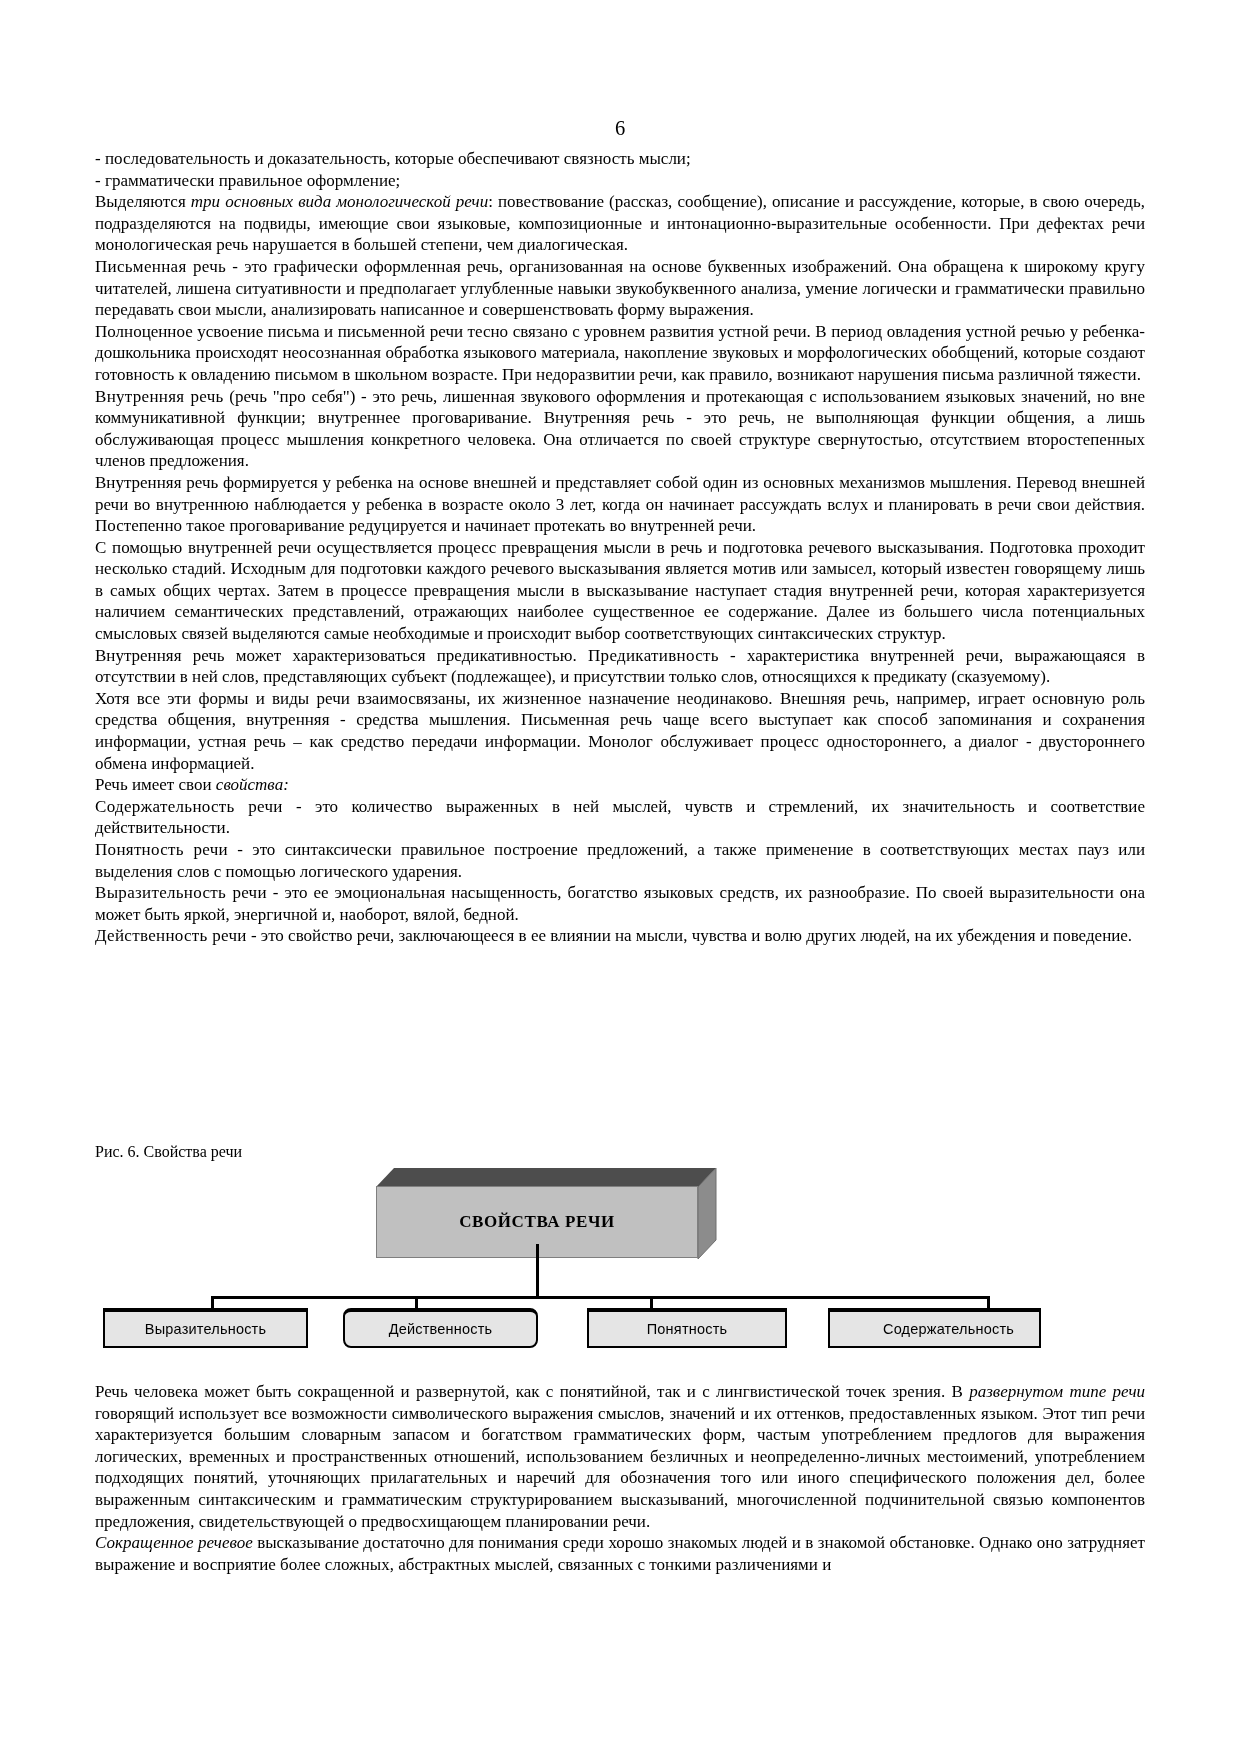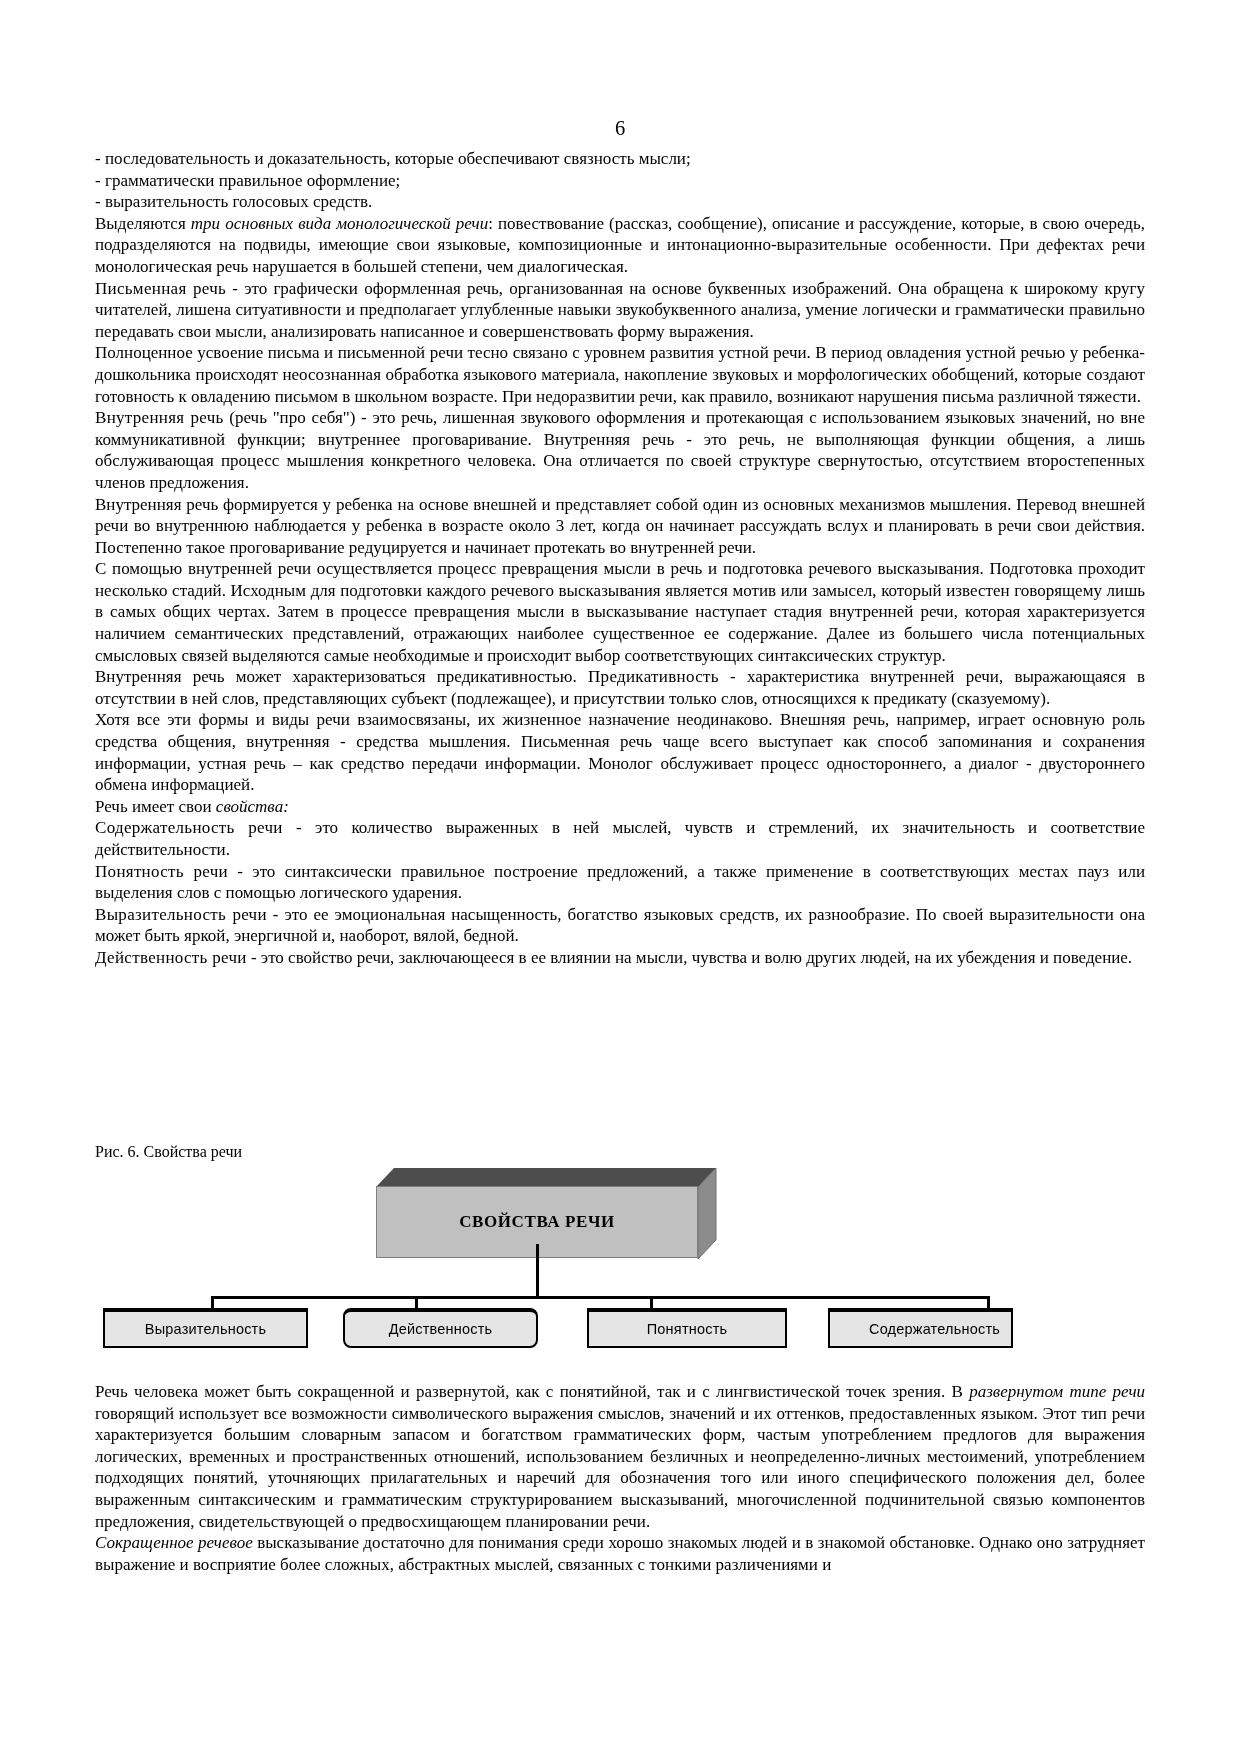--- a/index.html
+++ b/index.html
@@ -152,21 +152,20 @@
 </head>
 <body>
 
 <div class="page">
 
   <div class="page-number">6</div>
 
   <div class="content">
     <p class="para nojust">- последовательность и доказательность, которые обеспечивают связность мысли;</p>
     <p class="para nojust">- грамматически правильное оформление;</p>
-    <p class="para nojust">- выразительность голосовых средств.</p>
 
     <p class="para"><span>Выделяются </span><i>три основных вида монологической речи</i><span>: повествование (рассказ, сообщение), описание и рассуждение, которые, в свою очередь, подразделяются на подвиды, имеющие свои языковые, композиционные и интонационно-выразительные особенности. При дефектах речи монологическая речь нарушается в большей степени, чем диалогическая.</span></p>
     <p class="para"><b>Письменная речь</b><span> - это графически оформленная речь, организованная на основе буквенных изображений. Она обращена к широкому кругу читателей, лишена ситуативности и предполагает углубленные навыки звукобуквенного анализа, умение логически и грамматически правильно передавать свои мысли, анализировать написанное и совершенствовать форму выражения.</span></p>
     <p class="para"><span>Полноценное усвоение письма и письменной речи тесно связано с уровнем развития устной речи. В период овладения устной речью у ребенка-дошкольника происходят неосознанная обработка языкового материала, накопление звуковых и морфологических обобщений, которые создают готовность к овладению письмом в школьном возрасте. При недоразвитии речи, как правило, возникают нарушения письма различной тяжести.</span></p>
     <p class="para"><b>Внутренняя речь</b><span> (речь "про себя") - это речь, лишенная звукового оформления и протекающая с использованием языковых значений, но вне коммуникативной функции; внутреннее  проговаривание. Внутренняя речь - это речь, не выполняющая функции общения, а лишь обслуживающая процесс мышления конкретного человека. Она отличается по своей структуре свернутостью, отсутствием второстепенных членов предложения.</span></p>
     <p class="para"><span>Внутренняя речь формируется у ребенка на основе внешней и представляет собой один из основных механизмов мышления. Перевод внешней речи во внутреннюю наблюдается у ребенка в возрасте около 3 лет, когда он начинает рассуждать вслух и планировать в речи свои действия. Постепенно такое проговаривание редуцируется и начинает протекать во внутренней речи.</span></p>
     <p class="para"><span>С помощью внутренней речи осуществляется процесс превращения мысли в речь и подготовка речевого высказывания. Подготовка проходит несколько стадий. Исходным для подготовки каждого речевого высказывания является мотив или замысел, который известен говорящему лишь в самых общих чертах. Затем в процессе превращения мысли в высказывание наступает стадия внутренней речи, которая характеризуется наличием семантических представлений, отражающих наиболее существенное ее содержание. Далее из большего числа потенциальных смысловых связей выделяются самые необходимые и происходит выбор соответствующих синтаксических структур.</span></p>
     <p class="para"><span>Внутренняя речь может характеризоваться предикативностью. </span><b>Предикативность</b><span> - характеристика внутренней речи, выражающаяся в отсутствии в ней слов, представляющих субъект (подлежащее), и присутствии только слов, относящихся к предикату (сказуемому).</span></p>
     <p class="para"><span>Хотя все эти формы и виды речи взаимосвязаны, их жизненное назначение неодинаково. Внешняя речь, например, играет основную роль средства общения, внутренняя - средства мышления. Письменная речь чаще всего выступает как способ запоминания и сохранения информации, устная речь – как средство передачи информации. Монолог обслуживает процесс одностороннего, а диалог - двустороннего обмена информацией.</span></p>
     <p class="para nojust"><span>Речь имеет свои </span><i>свойства:</i></p>
@@ -206,21 +205,21 @@
 
     <div class="leaf-box" style="left:8px; width:205px;">
       <span class="leaf-label">Выразительность</span>
     </div>
     <div class="leaf-box" style="left:248px; width:195px;border-radius:8px;">
       <span class="leaf-label">Действенность</span>
     </div>
     <div class="leaf-box" style="left:492px; width:200px;">
       <span class="leaf-label">Понятность</span>
     </div>
-    <div class="leaf-box" style="left:733px; width:185px;padding-left:28px;">
+    <div class="leaf-box" style="left:733px; width:213px;padding-left:28px;">
       <span class="leaf-label">Содержательность</span>
     </div>
   </div>
 
   <div class="tail">
     <p class="para"><span>Речь человека может быть сокращенной и развернутой, как с понятийной, так и с лингвистической точек зрения. В </span><i>развернутом типе речи</i><span> говорящий использует все возможности символического выражения смыслов, значений и их оттенков, предоставленных языком. Этот тип речи характеризуется большим словарным запасом и богатством грамматических форм, частым употреблением предлогов для выражения логических, временных и пространственных отношений, использованием безличных и неопределенно-личных местоимений, употреблением подходящих понятий, уточняющих прилагательных и наречий для обозначения того или иного специфического положения дел, более выраженным синтаксическим и грамматическим структурированием высказываний, многочисленной подчинительной связью компонентов предложения, свидетельствующей о предвосхищающем планировании речи.</span></p>
     <p class="para"><i>Сокращенное речевое</i><span> высказывание достаточно для понимания среди хорошо знакомых людей и в знакомой обстановке. Однако оно затрудняет выражение и восприятие более сложных, абстрактных мыслей, связанных с тонкими различениями и</span></p>
   </div>
 
 </div>

